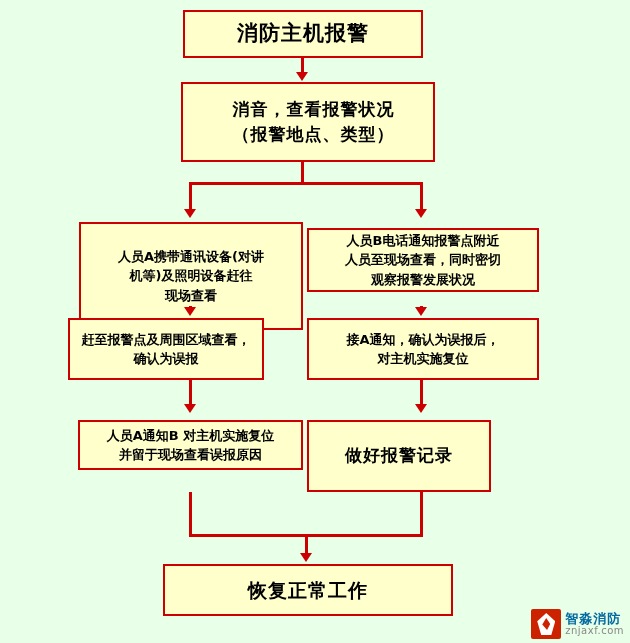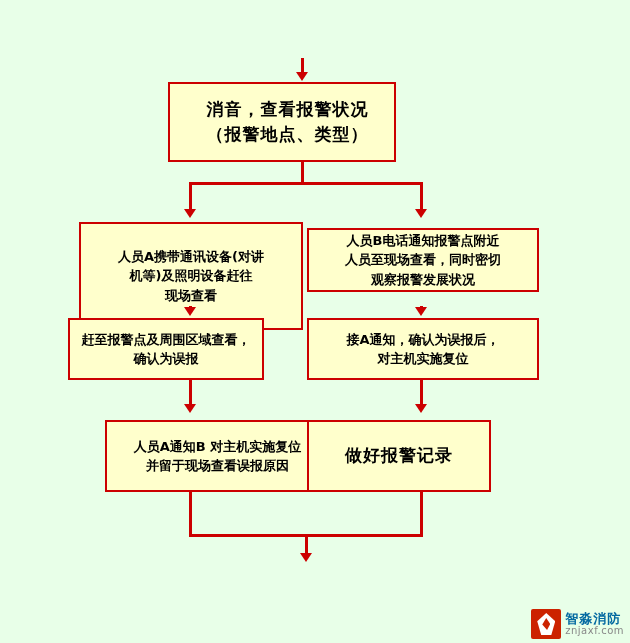--- a/index.html
+++ b/index.html
@@ -120,22 +120,25 @@
     font-size: 10px;
     color: #888888;
     letter-spacing: 0.5px;
   }
 </style>
 </head>
 <body>
 
 <div id="canvas">
 
-
-  <div class="node n-big" style="left:168px; top:82px; width:228px; height:80px;padding-left:11px;">
+  <div class="node n-title" style="left:183px; top:10px; width:240px; height:48px;">
+    <span>消防主机报警</span>
+  </div>
+
+  <div class="node n-big" style="left:181px; top:82px; width:254px; height:80px;padding-left:11px;">
     <span>消音，查看报警状况
 （报警地点、类型）</span>
   </div>
 
   <div class="node n-mid" style="left:79px; top:222px; width:224px; height:108px;">
     <span>人员A携带通讯设备(对讲
 机等)及照明设备赶往
 现场查看</span>
   </div>
 
@@ -148,29 +151,32 @@
   <div class="node n-mid" style="left:68px; top:318px; width:196px; height:62px;">
     <span>赶至报警点及周围区域查看，
 确认为误报</span>
   </div>
 
   <div class="node n-mid" style="left:307px; top:318px; width:232px; height:62px;">
     <span>接A通知，确认为误报后，
 对主机实施复位</span>
   </div>
 
-  <div class="node n-mid" style="left:78px; top:420px; width:225px; height:72px;margin-left:27px;">
+  <div class="node n-mid" style="left:78px; top:420px; width:225px; height:50px;">
     <span>人员A通知B 对主机实施复位
 并留于现场查看误报原因</span>
   </div>
 
   <div class="node n-big" style="left:307px; top:420px; width:184px; height:72px;">
     <span>做好报警记录</span>
   </div>
 
+  <div class="node n-end" style="left:163px; top:564px; width:290px; height:52px;">
+    <span>恢复正常工作</span>
+  </div>
 
   <div class="vline" style="left:301px; top:58px; height:15px;"></div>
   <div class="arrow-down" style="left:296px; top:72px;"></div>
 
   <div class="vline" style="left:301px; top:162px; height:20px;"></div>
   <div class="hline" style="left:189px; top:182px; width:234px;"></div>
 
   <div class="vline" style="left:189px; top:182px; height:28px;"></div>
   <div class="arrow-down" style="left:184px; top:209px;"></div>
 

